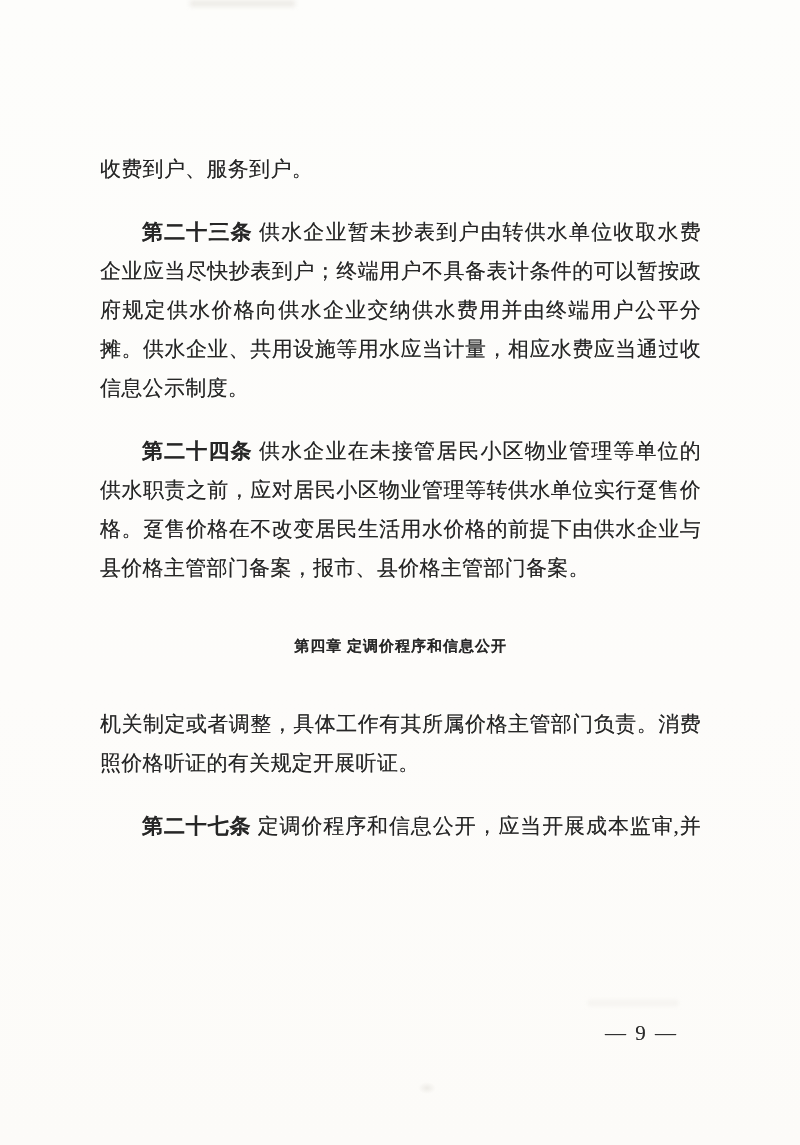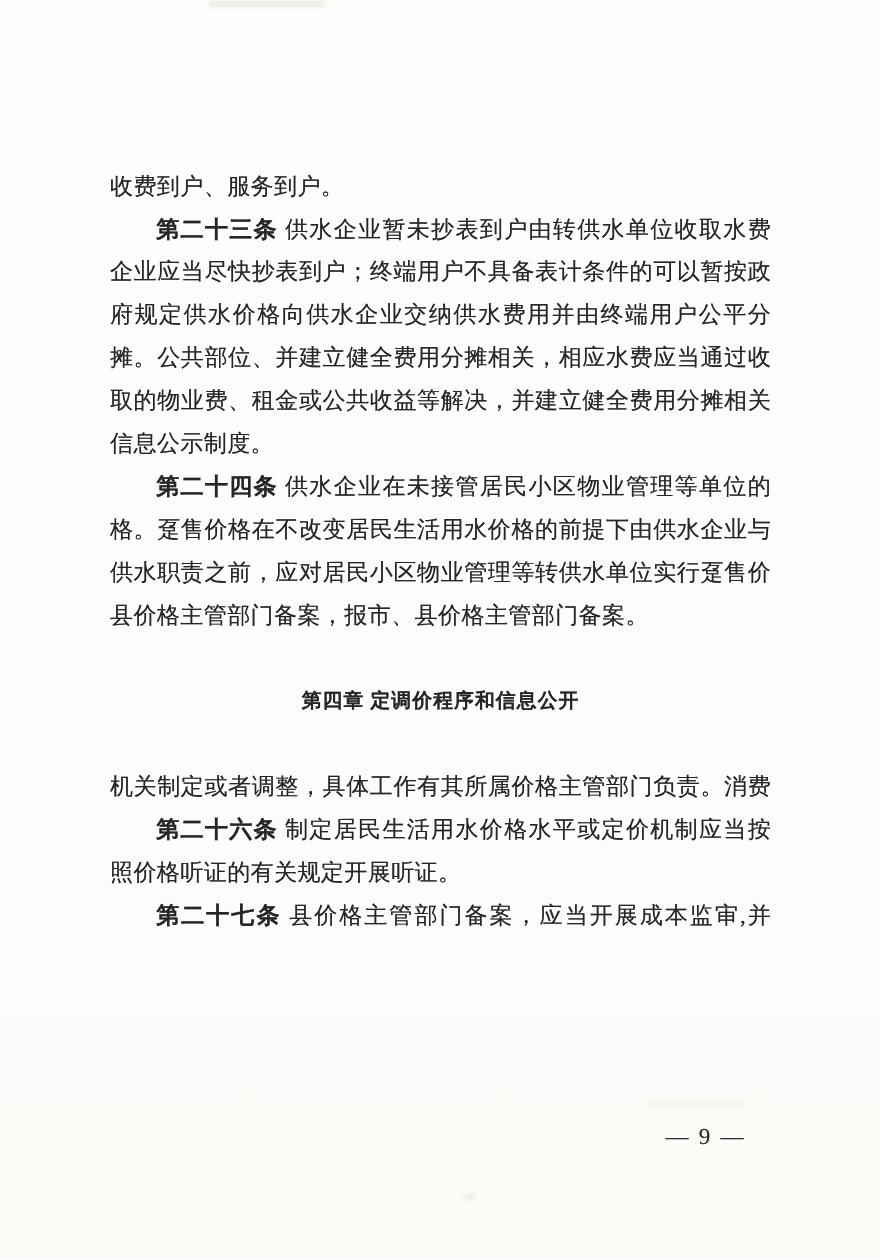--- a/index.html
+++ b/index.html
@@ -27,27 +27,27 @@
     line-height: 39px;
     white-space: nowrap;
     text-shadow: 0 0 0.5px rgba(30,30,30,0.55);
   }
   .line.justify {
     white-space: normal;
     text-align: justify;
     text-align-last: justify;
     text-justify: inter-character;
   }
-  .line.indent { padding-left: 42px; }
+  .line.indent { padding-left: 42px; margin-top: 24px; }
   .line.blank { height: 39px; }
   .line.heading {
     text-align: center;
     text-align-last: center;
     font-weight: bold;
-    font-size: 18px;
+    font-size: 15px;
     letter-spacing: 1px;
   }
   .prefix { font-weight: bold; }
   .page-number {
     position: absolute;
     top: 1016px;
     right: 122px;
     font-size: 21px;
     line-height: 34px;
     color: #2b2b2b;
@@ -82,31 +82,29 @@
 </head>
 <body>
 
 <div class="page">
   <div class="smudge-top"></div>
   <div class="text-block" id="text-block">
       <div class="line"><span>收费到户、服务到户。</span></div>
       <div class="line justify indent"><span class="prefix">第二十三条</span> <span>供水企业暂未抄表到户由转供水单位收取水费</span></div>
       <div class="line justify"><span>企业应当尽快抄表到户；终端用户不具备表计条件的可以暂按政</span></div>
       <div class="line justify"><span>府规定供水价格向供水企业交纳供水费用并由终端用户公平分</span></div>
-      <div class="line justify"><span>摊。公共部位、并建立健全费用分摊相关，相应水费应当通过收</span></div>
-      <div class="line justify"><span>取的物业费、租金或公共收益等解决，并建立健全费用分摊相关</span></div>
+      <div class="line justify"><span>摊。供水企业、共用设施等用水应当计量，相应水费应当通过收</span></div>
       <div class="line"><span>信息公示制度。</span></div>
       <div class="line justify indent"><span class="prefix">第二十四条</span> <span>供水企业在未接管居民小区物业管理等单位的</span></div>
+      <div class="line justify"><span>供水职责之前，应对居民小区物业管理等转供水单位实行趸售价</span></div>
       <div class="line justify"><span>格。趸售价格在不改变居民生活用水价格的前提下由供水企业与</span></div>
-      <div class="line justify"><span>供水职责之前，应对居民小区物业管理等转供水单位实行趸售价</span></div>
       <div class="line"><span>县价格主管部门备案，报市、县价格主管部门备案。</span></div>
       <div class="line blank"></div>
       <div class="line heading">第四章 定调价程序和信息公开</div>
       <div class="line blank"></div>
       <div class="line justify"><span>机关制定或者调整，具体工作有其所属价格主管部门负责。消费</span></div>
-      <div class="line justify indent"><span class="prefix">第二十六条</span> <span>制定居民生活用水价格水平或定价机制应当按</span></div>
       <div class="line"><span>照价格听证的有关规定开展听证。</span></div>
-      <div class="line justify indent"><span class="prefix">第二十七条</span> <span>县价格主管部门备案，应当开展成本监审,并</span></div>
+      <div class="line justify indent"><span class="prefix">第二十七条</span> <span>定调价程序和信息公开，应当开展成本监审,并</span></div>
     </div>
   <div class="smudge-footer"></div>
   <div class="page-number">— 9 —</div>
   <div class="smudge-bottom"></div>
 </div>
 
 </body></html>

